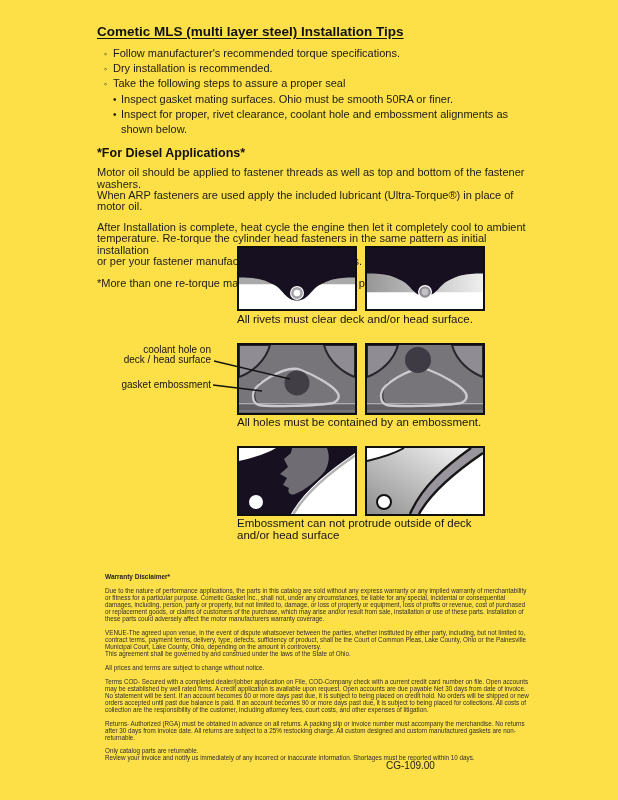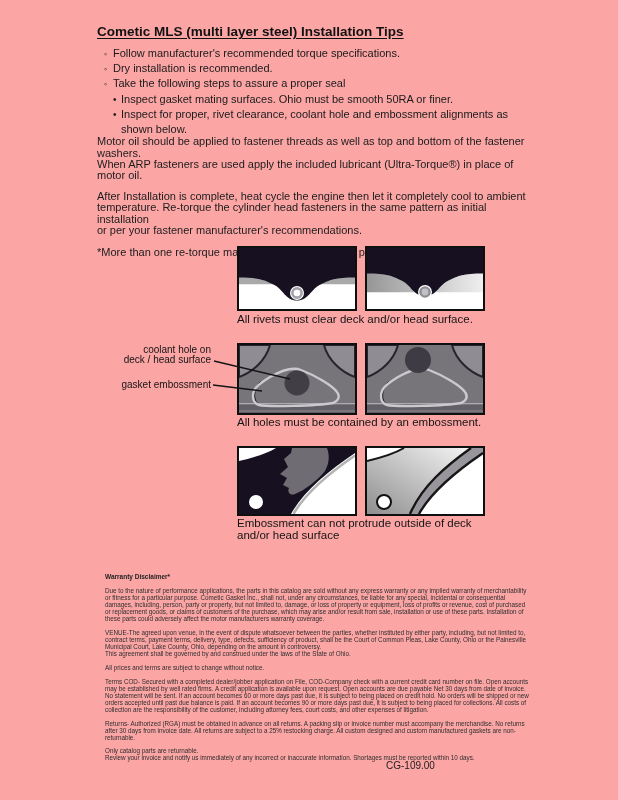--- a/index.html
+++ b/index.html
@@ -1,16 +1,16 @@
 <!DOCTYPE html>
 <html><head>
 <meta charset="utf-8">
 <style>
   html,body{margin:0;padding:0;background:#ffffff;}
-  .page{position:relative;width:618px;height:800px;background:#fca5a5;
+  .page{position:relative;width:618px;height:800px;background:#fde047;
         font-family:"Liberation Sans",sans-serif;color:#1c1c1c;overflow:hidden;}
 
   
   .content{position:absolute;left:97px;top:24px;width:440px;}
   .title{font-size:13.5px;font-weight:bold;text-decoration:underline;
          text-underline-offset:2px;margin:0 0 7px 0;color:#111;}
   .bullets{font-size:11px;line-height:14.2px;color:#1a1a1a;}
   .b1{padding-left:16px;}
   .m1{display:inline-block;width:9px;margin-left:-9px;font-size:9px;}
   .b2{padding-left:24px;}
@@ -44,20 +44,21 @@
     <div class="title">Cometic MLS (multi layer steel) Installation Tips</div>
 
     <div class="bullets">
       <div class="b1"><span class="m1">◦</span><span>Follow manufacturer's recommended torque specifications.</span></div>
       <div class="b1"><span class="m1">◦</span><span>Dry installation is recommended.</span></div>
       <div class="b1"><span class="m1">◦</span><span>Take the following steps to assure a proper seal</span></div>
       <div class="b2"><span class="m2">•</span><span>Inspect gasket mating surfaces.  Ohio must be smooth 50RA or finer.</span></div>
       <div class="b2"><span class="m2">•</span><span>Inspect for proper, rivet clearance, coolant hole and embossment alignments as shown below.</span></div>
     </div>
 
+    <div class="h2">*For Diesel Applications*</div>
     <p class="bodyp">Motor oil should be applied to fastener threads as well as top and bottom of the fastener washers.
 When ARP fasteners are used apply the included lubricant (Ultra-Torque®) in place of motor oil.</p>
     <p class="bodyp">After Installation is complete, heat cycle the engine then let it completely cool to ambient
 temperature. Re-torque the cylinder head fasteners in the same pattern as initial installation
 or per your fastener manufacturer's recommendations.</p>
     <p class="bodyp" style="margin-top:11px;">*More than one re-torque may be required to achieve proper fastener stretch*</p>
   </div>
 
   <div class="figlabel" style="left:237px;top:229px;">RIGHT</div>
   <div class="figlabel" style="left:365px;top:229px;">WRONG</div>

